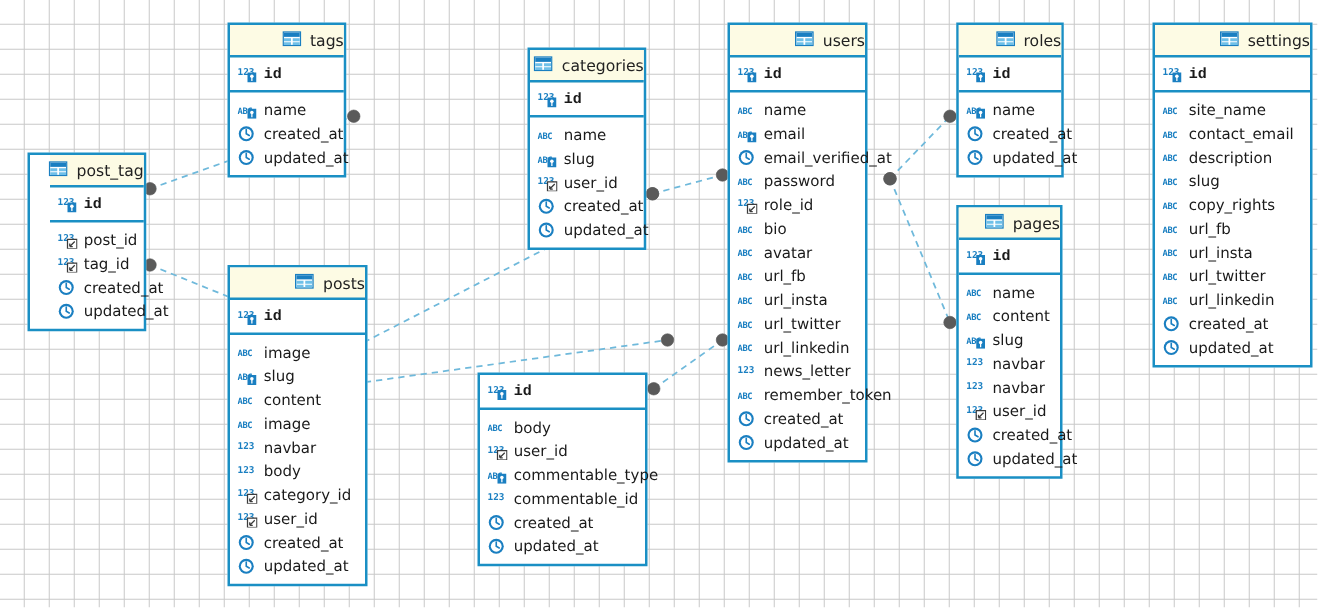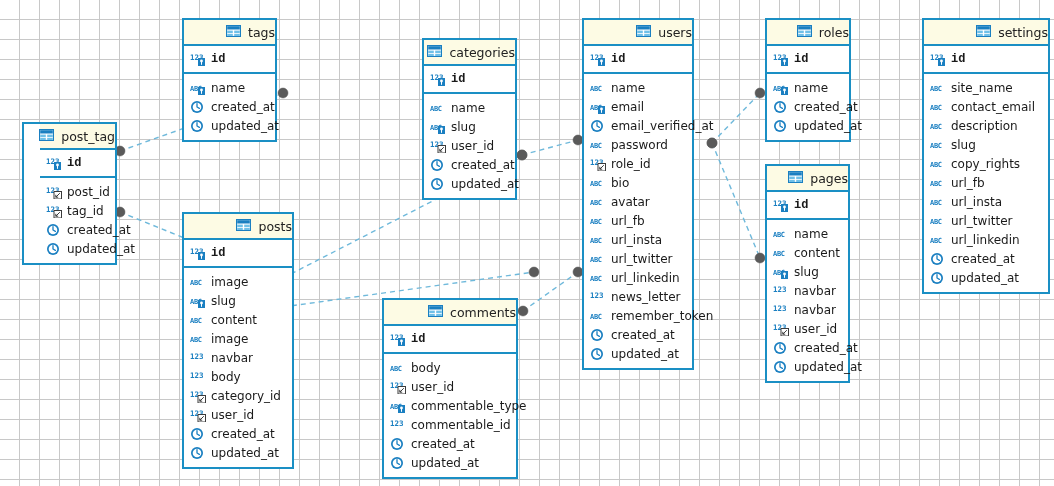--- a/index.html
+++ b/index.html
@@ -467,33 +467,20 @@
               <circle cx="7" cy="7" r="6" fill="#1a7fc1"></circle>
               <circle cx="7" cy="7" r="4.3" fill="#ffffff"></circle>
               <path d="M 7 3.6 L 7 7 L 9.4 8.4" stroke="#1a7fc1" stroke-width="1.3" fill="none" stroke-linecap="round"></path>
             </svg>
           </span>
           <span class="col-label">updated_at</span>
         </div>
       </div>
     </div>
     <div class="entity" style="left: 382px; top: 298px; width: 136px;">
-      <div class="entity-header">
-        <span class="ico">
-          <svg width="15" height="12" viewBox="0 0 15 12">
-            <rect x="0.5" y="0.5" width="14" height="11" fill="#ffffff" stroke="#1a7fc1" stroke-width="1.2"></rect>
-            <rect x="1.2" y="1.2" width="12.6" height="3.3" fill="#1a7fc1"></rect>
-            <rect x="1.2" y="5.6" width="5.6" height="2.4" fill="#6fc0e8"></rect>
-            <rect x="8.2" y="5.6" width="5.6" height="2.4" fill="#6fc0e8"></rect>
-            <rect x="1.2" y="8.8" width="5.6" height="2.2" fill="#6fc0e8"></rect>
-            <rect x="8.2" y="8.8" width="5.6" height="2.2" fill="#6fc0e8"></rect>
-          </svg>
-        </span>
-        <span class="entity-title">comments</span>
-      </div>
       <div class="pk-section">
         <div class="col">
           <span class="ico">
             <svg width="16" height="14" viewBox="0 0 16 14">
               <text x="0" y="8" font-size="7.5" font-family="&quot;DejaVu Sans Mono&quot;, monospace" fill="#1a7fc1" font-weight="700">123</text>
               <rect x="8" y="6" width="7" height="8" fill="#1a7fc1"></rect>
               <circle cx="11.5" cy="9" r="1.4" fill="#ffffff"></circle>
               <rect x="11" y="9.6" width="1" height="3.2" fill="#ffffff"></rect>
             </svg>
           </span>

